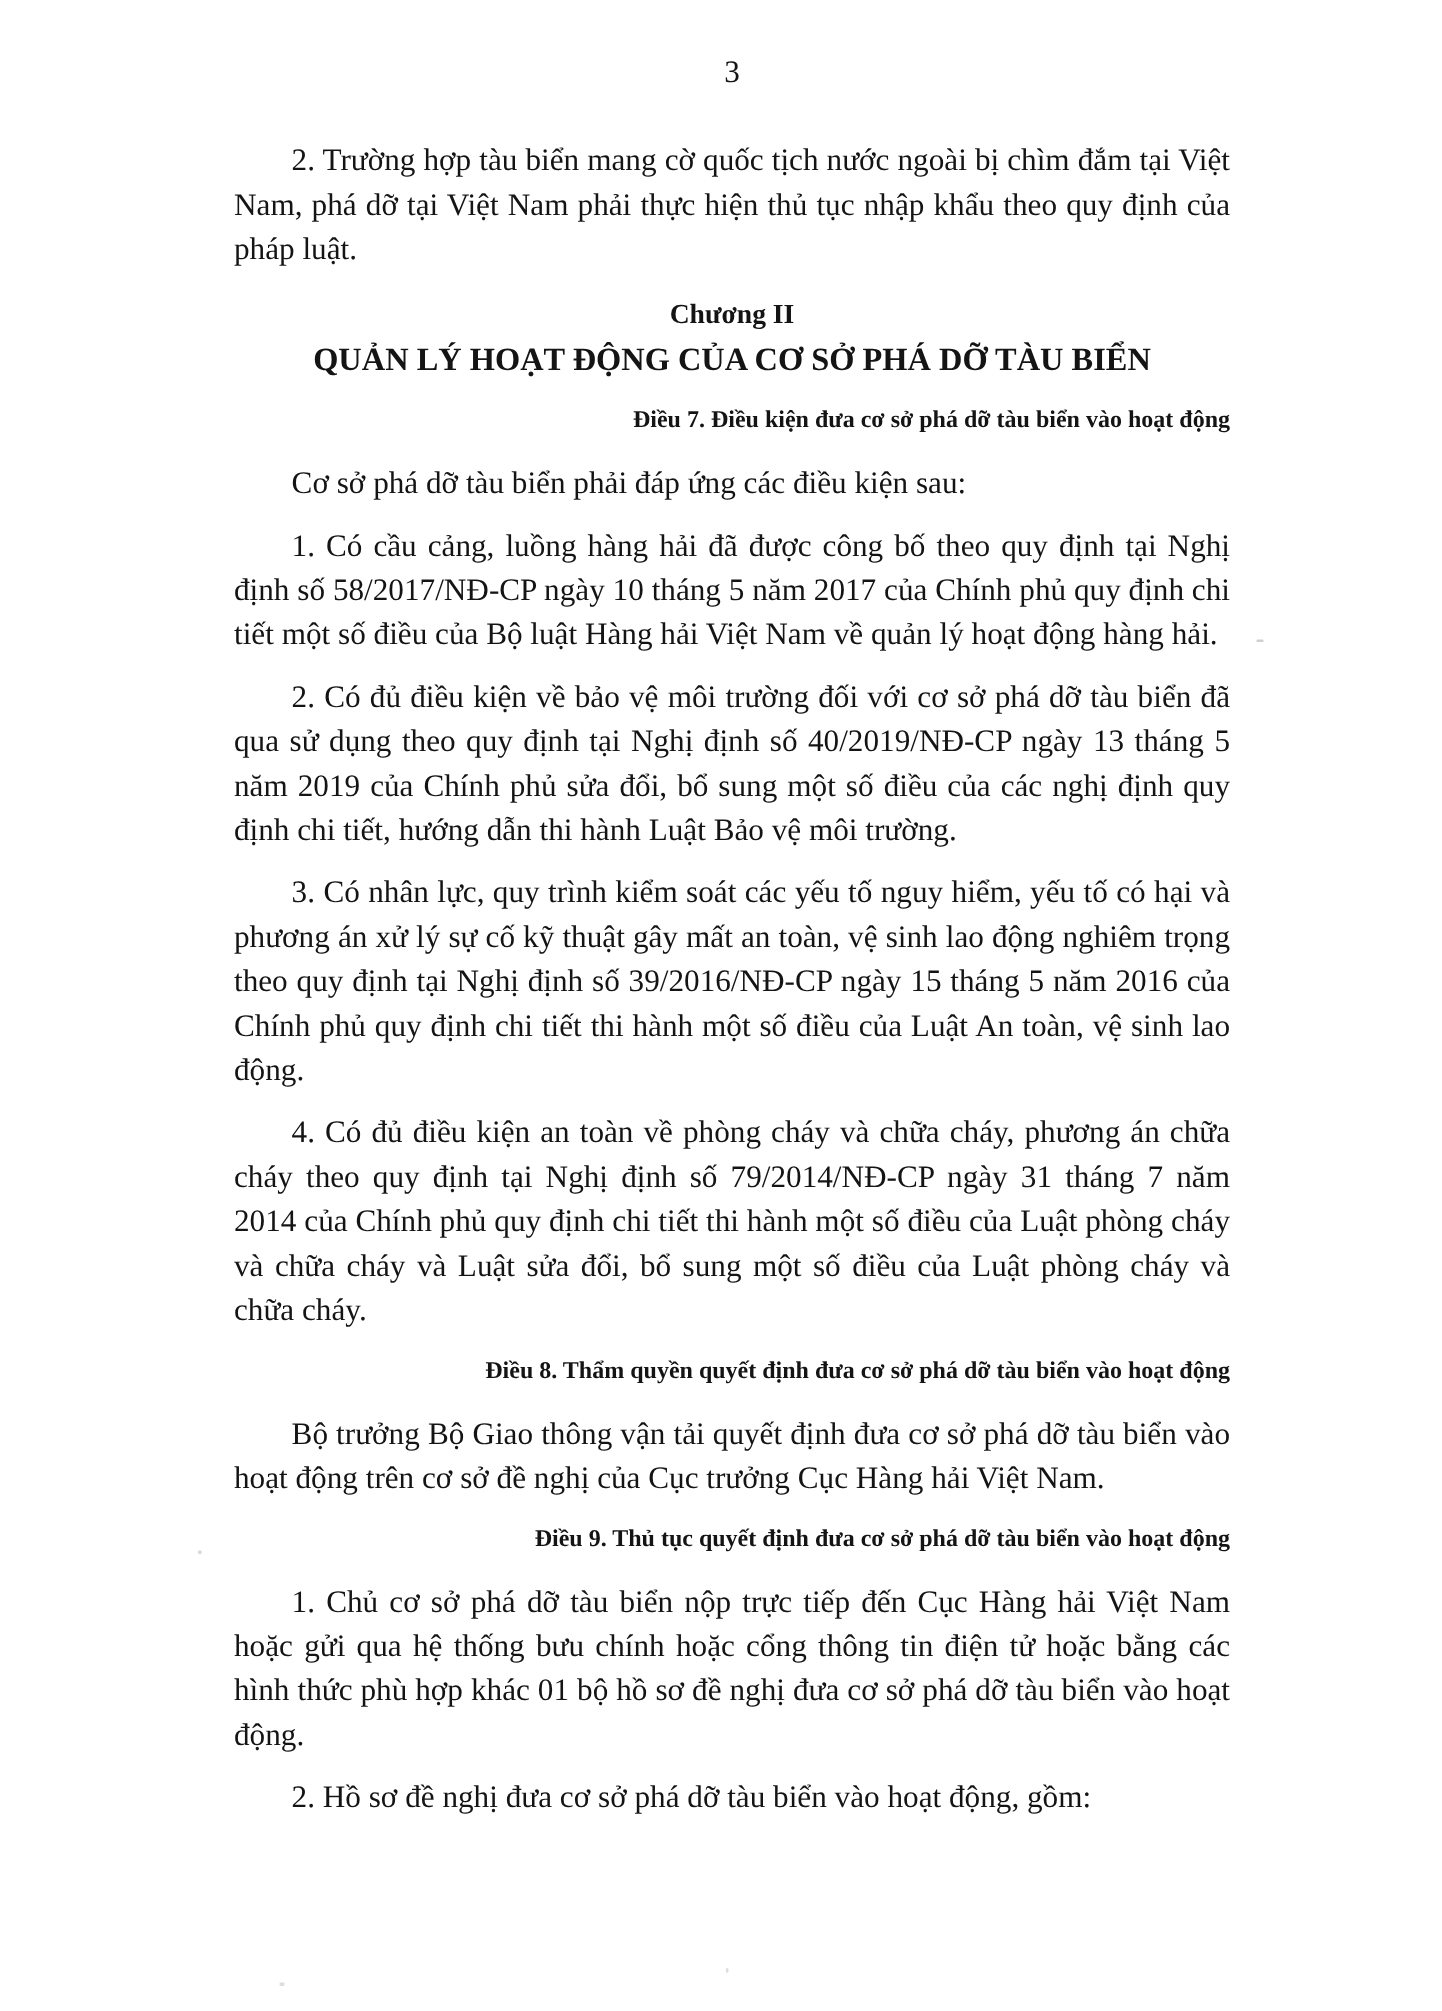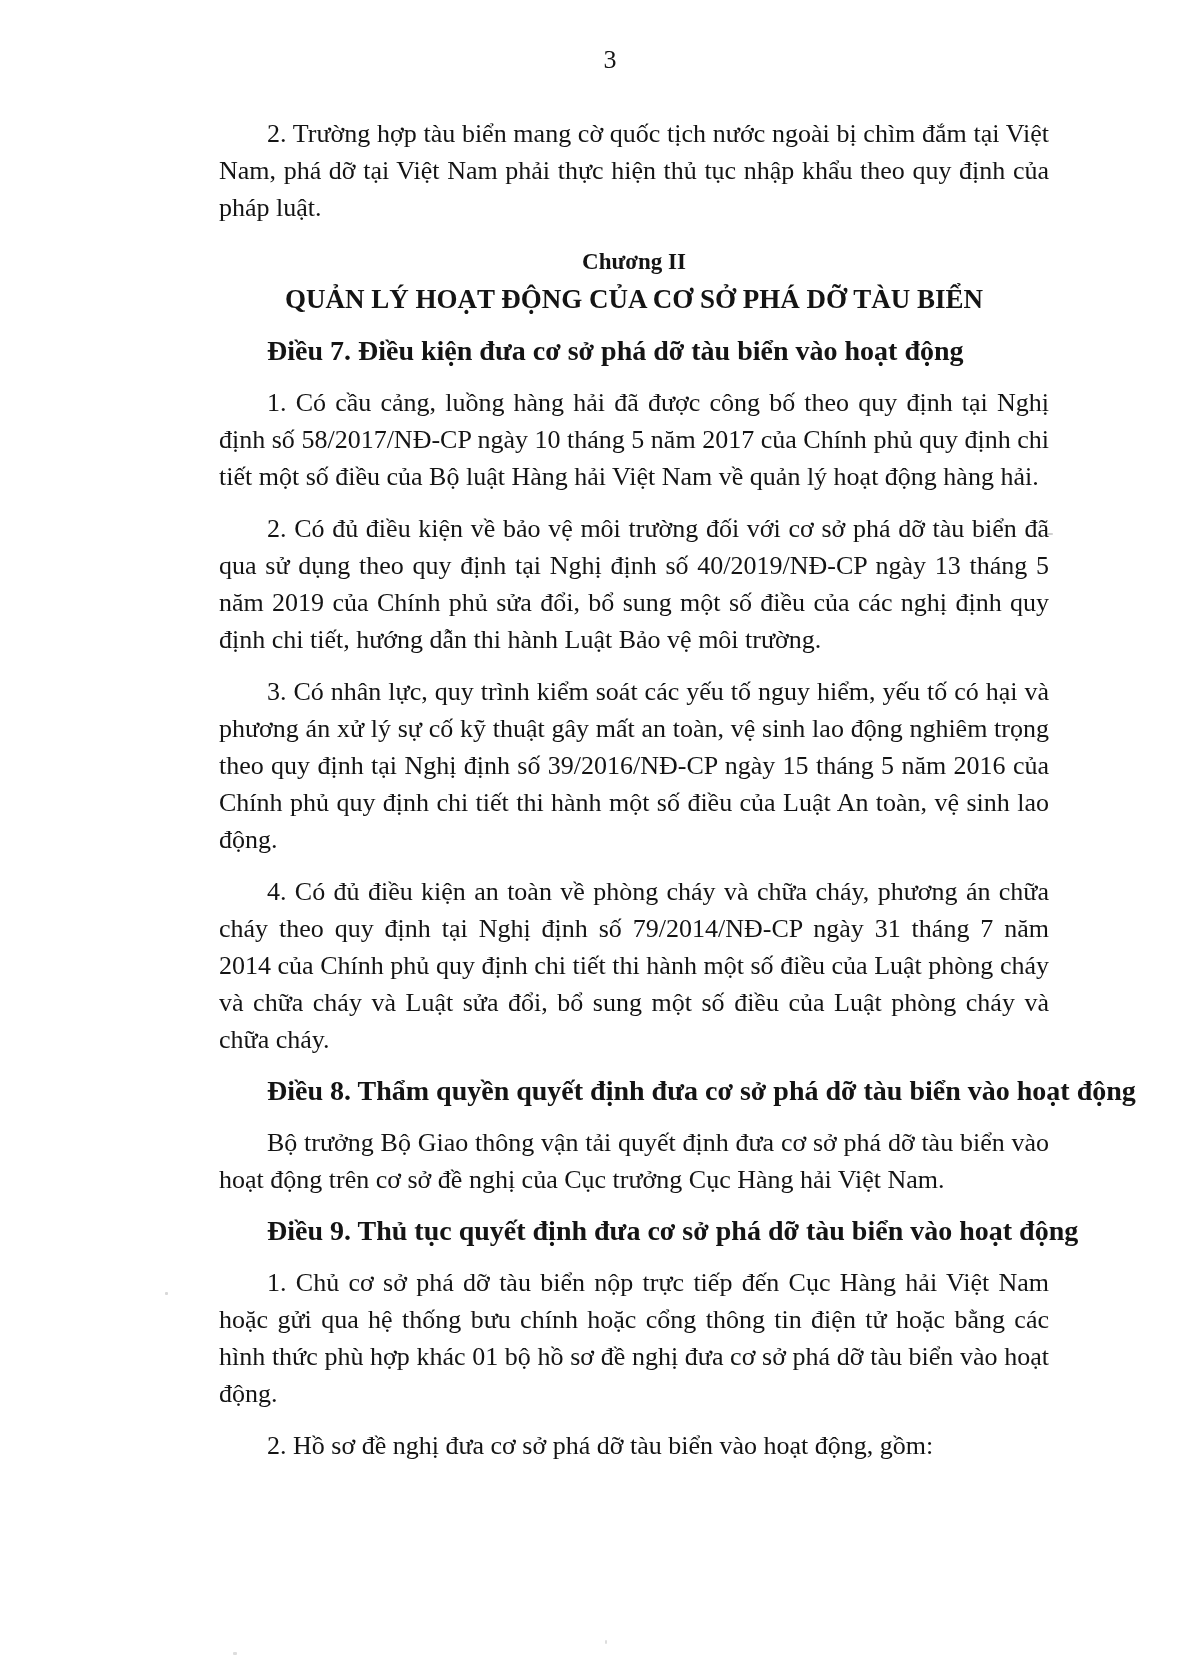--- a/index.html
+++ b/index.html
@@ -21,21 +21,21 @@
     background:var(--paper);
     padding:45px 177px 0 195px;
     overflow:hidden;
   }
   .page-number{
     text-align:center;
     font-size:26px;
     line-height:30px;
     margin:0 0 40px 0;
   }
-  .content{ width:830px;margin-left:24px; }
+  .content{ width:830px; }
   .para{
     font-size:26px;
     line-height:37px;
     text-align:justify;
     text-indent:48px;
     margin:15px 0 0 0;
   }
   .chapter{ margin-top:17px; }
   .chapter-label{
     text-align:center;
@@ -43,26 +43,27 @@
     font-size:23px;
     line-height:37px;
   }
   .chapter-title{
     text-align:center;
     font-weight:bold;
     font-size:27px;
     line-height:38px;
   }
   .article-heading{
-    font-size:28px;
+    font-size:20px;
     line-height:37px;
     font-weight:bold;
     text-indent:48px;
     margin:14px 0 0 0;
     white-space:nowrap;
+    text-align:right;
   }
   .speck{
     position:absolute;
     background:#a9a9a9;
     border-radius:1px;
   }
   .speck.s1{ left:1047px; top:533px; width:6px; height:2px; opacity:.55; }
   .speck.s2{ left:165px;  top:1292px; width:3px; height:3px; opacity:.45; }
   .speck.s3{ left:605px;  top:1640px; width:2px; height:4px; opacity:.4; }
   .speck.s4{ left:233px;  top:1652px; width:4px; height:3px; opacity:.4; }
@@ -77,20 +78,21 @@
   <div class="content">
 
     <p class="para">2. Trường hợp tàu biển mang cờ quốc tịch nước ngoài bị chìm đắm tại Việt Nam, phá dỡ tại Việt Nam phải thực hiện thủ tục nhập khẩu theo quy định của pháp luật.</p>
 
     <div class="chapter">
       <div class="chapter-label">Chương II</div>
       <div class="chapter-title">QUẢN LÝ HOẠT ĐỘNG CỦA CƠ SỞ PHÁ DỠ TÀU BIỂN</div>
     </div>
 
     <h2 class="article-heading">Điều 7. Điều kiện đưa cơ sở phá dỡ tàu biển vào hoạt động</h2>
+    <p class="para">Cơ sở phá dỡ tàu biển phải đáp ứng các điều kiện sau:</p>
     <p class="para">1. Có cầu cảng, luồng hàng hải đã được công bố theo quy định tại Nghị định số 58/2017/NĐ-CP ngày 10 tháng 5 năm 2017 của Chính phủ quy định chi tiết một số điều của Bộ luật Hàng hải Việt Nam về quản lý hoạt động hàng hải.</p>
     <p class="para">2. Có đủ điều kiện về bảo vệ môi trường đối với cơ sở phá dỡ tàu biển đã qua sử dụng theo quy định tại Nghị định số 40/2019/NĐ-CP ngày 13 tháng 5 năm 2019 của Chính phủ sửa đổi, bổ sung một số điều của các nghị định quy định chi tiết, hướng dẫn thi hành Luật Bảo vệ môi trường.</p>
     <p class="para">3. Có nhân lực, quy trình kiểm soát các yếu tố nguy hiểm, yếu tố có hại và phương án xử lý sự cố kỹ thuật gây mất an toàn, vệ sinh lao động nghiêm trọng theo quy định tại Nghị định số 39/2016/NĐ-CP ngày 15 tháng 5 năm 2016 của Chính phủ quy định chi tiết thi hành một số điều của Luật An toàn, vệ sinh lao động.</p>
     <p class="para">4. Có đủ điều kiện an toàn về phòng cháy và chữa cháy, phương án chữa cháy theo quy định tại Nghị định số 79/2014/NĐ-CP ngày 31 tháng 7 năm 2014 của Chính phủ quy định chi tiết thi hành một số điều của Luật phòng cháy và chữa cháy và Luật sửa đổi, bổ sung một số điều của Luật phòng cháy và chữa cháy.</p>
 
     <h2 class="article-heading">Điều 8. Thẩm quyền quyết định đưa cơ sở phá dỡ tàu biển vào hoạt động</h2>
     <p class="para">Bộ trưởng Bộ Giao thông vận tải quyết định đưa cơ sở phá dỡ tàu biển vào hoạt động trên cơ sở đề nghị của Cục trưởng Cục Hàng hải Việt Nam.</p>
 
     <h2 class="article-heading">Điều 9. Thủ tục quyết định đưa cơ sở phá dỡ tàu biển vào hoạt động</h2>
     <p class="para">1. Chủ cơ sở phá dỡ tàu biển nộp trực tiếp đến Cục Hàng hải Việt Nam hoặc gửi qua hệ thống bưu chính hoặc cổng thông tin điện tử hoặc bằng các hình thức phù hợp khác 01 bộ hồ sơ đề nghị đưa cơ sở phá dỡ tàu biển vào hoạt động.</p>

